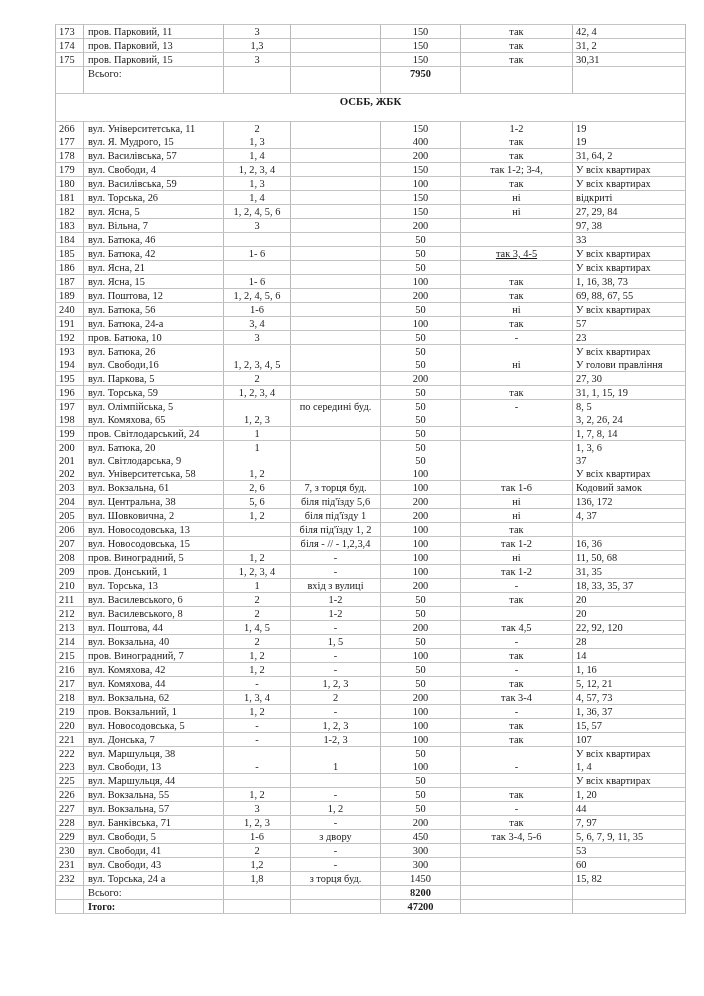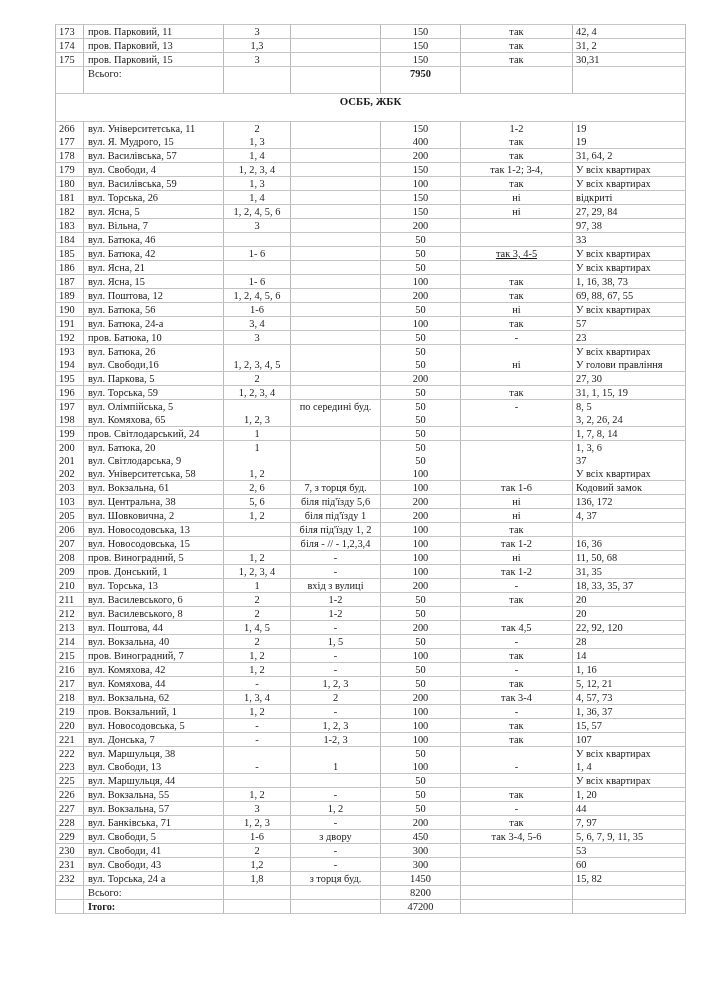--- a/index.html
+++ b/index.html
@@ -13,21 +13,21 @@
   #doc-table tr.nobt td { border-top: none; }
   #doc-table tr.nobb td { border-bottom: none; }
   #doc-table td.c-num { text-align: left; padding-left: 3px; }
   #doc-table td.c-addr { text-align: left; padding-left: 4px; }
   #doc-table td.c-ent, #doc-table td.c-pos, #doc-table td.c-code { text-align: center; }
   #doc-table td.c-vol { text-align: center; }
   #doc-table td.c-apt { text-align: left; padding-left: 3px; }
   #doc-table tr.total td { height: 26px; vertical-align: top; }
   #doc-table tr.total td.c-vol { font-weight: bold; }
   #doc-table tr.small-total td { height: 13px; vertical-align: top; }
-  #doc-table tr.small-total td.c-vol { font-weight: normal; }
+  #doc-table tr.small-total td.c-vol { font-weight: bold; }
   #doc-table tr.bold-label td.c-addr { font-weight: bold; }
   #doc-table tr.section td { height: 26px; vertical-align: top; text-align: center; font-weight: bold; font-size: 10.8px; padding-top: 1px; }
   #doc-table tr.section td span { position: relative; left: 0; }
 </style>
 </head>
 <body>
 
 <table id="doc-table">
   <colgroup>
     <col style="width:28px">
@@ -193,21 +193,21 @@
       <tr>
         <td class="c-num">189</td>
         <td class="c-addr">вул. Поштова, 12</td>
         <td class="c-ent">1, 2, 4, 5, 6</td>
         <td class="c-pos" style="border-right: none;"></td>
         <td class="c-vol">200</td>
         <td class="c-code" style="border-right: none;">так</td>
         <td class="c-apt">69, 88, 67, 55</td>
       </tr>
       <tr>
-        <td class="c-num">190</td>
+        <td class="c-num">240</td>
         <td class="c-addr">вул. Батюка, 56</td>
         <td class="c-ent">1-6</td>
         <td class="c-pos" style="border-right: none;"></td>
         <td class="c-vol">50</td>
         <td class="c-code" style="border-right: none;">ні</td>
         <td class="c-apt">У  всіх квартирах</td>
       </tr>
       <tr>
         <td class="c-num">191</td>
         <td class="c-addr">вул. Батюка, 24-а</td>
@@ -319,21 +319,21 @@
       <tr>
         <td class="c-num">203</td>
         <td class="c-addr">вул. Вокзальна, 61</td>
         <td class="c-ent">2, 6</td>
         <td class="c-pos" style="border-right: none;">7, з торця буд.</td>
         <td class="c-vol">100</td>
         <td class="c-code" style="border-right: none;">так 1-6</td>
         <td class="c-apt">Кодовий замок</td>
       </tr>
       <tr>
-        <td class="c-num">103</td>
+        <td class="c-num">204</td>
         <td class="c-addr">вул. Центральна, 38</td>
         <td class="c-ent">5, 6</td>
         <td class="c-pos" style="border-right: none; font-family: Liberation Serif, serif;">біля під'їзду 5,6</td>
         <td class="c-vol">200</td>
         <td class="c-code" style="border-right: none;">ні</td>
         <td class="c-apt">136, 172</td>
       </tr>
       <tr>
         <td class="c-num">205</td>
         <td class="c-addr">вул. Шовковична, 2</td>

